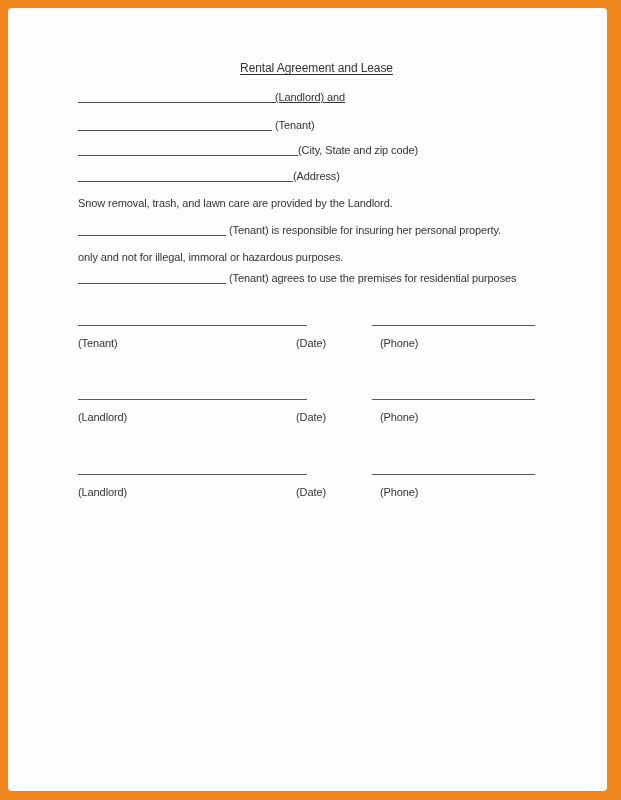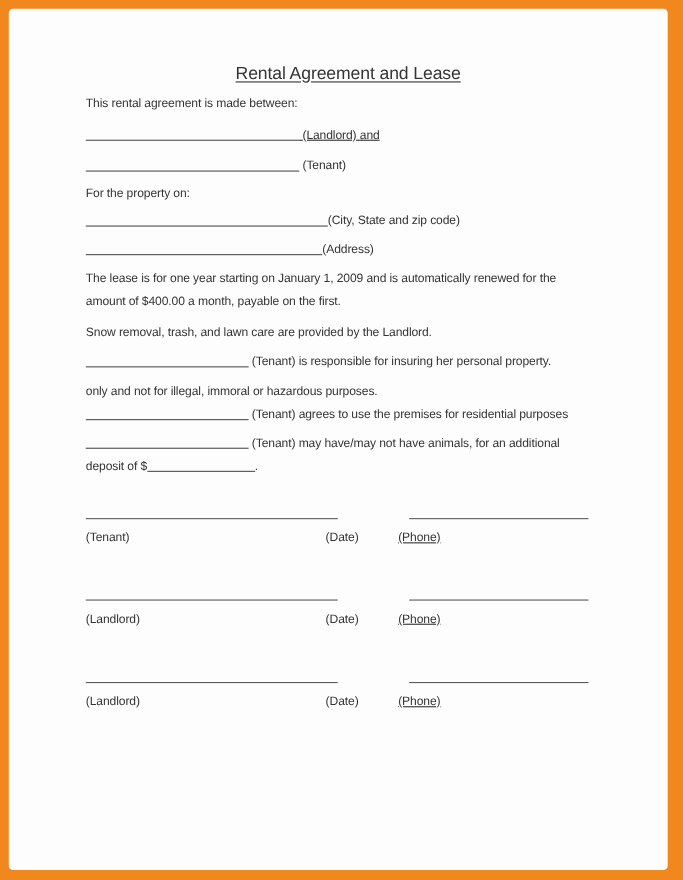--- a/index.html
+++ b/index.html
@@ -31,21 +31,21 @@
     top: 0;
     width: 477px;
     font-size: 11px;
     letter-spacing: -0.1px;
     line-height: 20px;
   }
   .block { white-space: nowrap; }
   .title {
     margin-top: 50px;
     text-align: center;
-    font-size: 16px;
+    font-size: 12px;
   }
   .title span {
     text-decoration: underline;
     text-underline-offset: 2px;
   }
   .intro        { margin-top: 6px; }
   .party-landlord { margin-top: 9px; text-decoration: underline; }
   .party-tenant { margin-top: 8px; }
   .property-heading { margin-top: 5px; }
   .address-line { margin-top: 6px; }
@@ -87,85 +87,70 @@
   .sig-line.long  { left: 0;     width: 229px; }
   .sig-line.phone { left: 294px; width: 163px; }
   .sig-label {
     position: absolute;
     top: 11px;
     line-height: 15px;
     white-space: nowrap;
   }
   .sig-label.party { left: 0; }
   .sig-label.date  { left: 218px; }
-  .sig-label.phone { left: 284px; text-decoration: underline; }
+  .sig-label.phone { left: 302px; }
 </style>
 </head>
 <body>
 
 <div class="frame">
   <div class="page">
     <div class="content">
 
       <div class="block title">
         <span>Rental Agreement and Lease</span>
       </div>
 
-      <div class="block intro">This rental agreement is made between:</div>
 
       <div class="block party-landlord">
         <span class="blank name"></span>
         <span>(Landlord) and</span>
       </div>
 
       <div class="block party-tenant">
         <span class="blank name"></span>
         <span>(Tenant)</span>
       </div>
 
-      <div class="block property-heading">For the property on:</div>
 
       <div class="block city-line">
         <span class="blank city"></span><span>(City, State and zip code)</span>
       </div>
 
       <div class="block address-line">
         <span class="blank address"></span><span>(Address)</span>
       </div>
 
-      <div class="lease-para">
-        <span class="para-line">The lease is for one year starting on January 1, 2009 and is automatically renewed for the</span>
-        <span class="para-line">amount of $400.00 a month, payable on the first.</span>
-      </div>
 
 
       <div class="block snow">Snow removal, trash, and lawn care are provided by the Landlord.</div>
 
       <div class="block insurance">
         <span class="blank short"></span>
         <span>(Tenant) is responsible for insuring her personal property.</span>
       </div>
 
       <div class="premises">
         <span class="para-line">only and not for illegal, immoral or hazardous purposes.</span>
         <span class="para-line">
           <span class="blank short"></span>
           <span>(Tenant) agrees to use the premises for residential purposes</span>
         </span>
       </div>
 
-      <div class="animals">
-        <span class="para-line">
-          <span class="blank short"></span>
-          <span>(Tenant) may have/may not have animals, for an additional</span>
-        </span>
-        <span class="para-line">
-          <span>deposit of $</span><span class="blank deposit"></span><span>.</span>
-        </span>
-      </div>
 
       <div class="sig-row row1">
         <span class="sig-line long"></span>
         <span class="sig-line phone"></span>
         <span class="sig-label party">(Tenant)</span>
         <span class="sig-label date">(Date)</span>
         <span class="sig-label phone">(Phone)</span>
       </div>
 
       <div class="sig-row row2">

